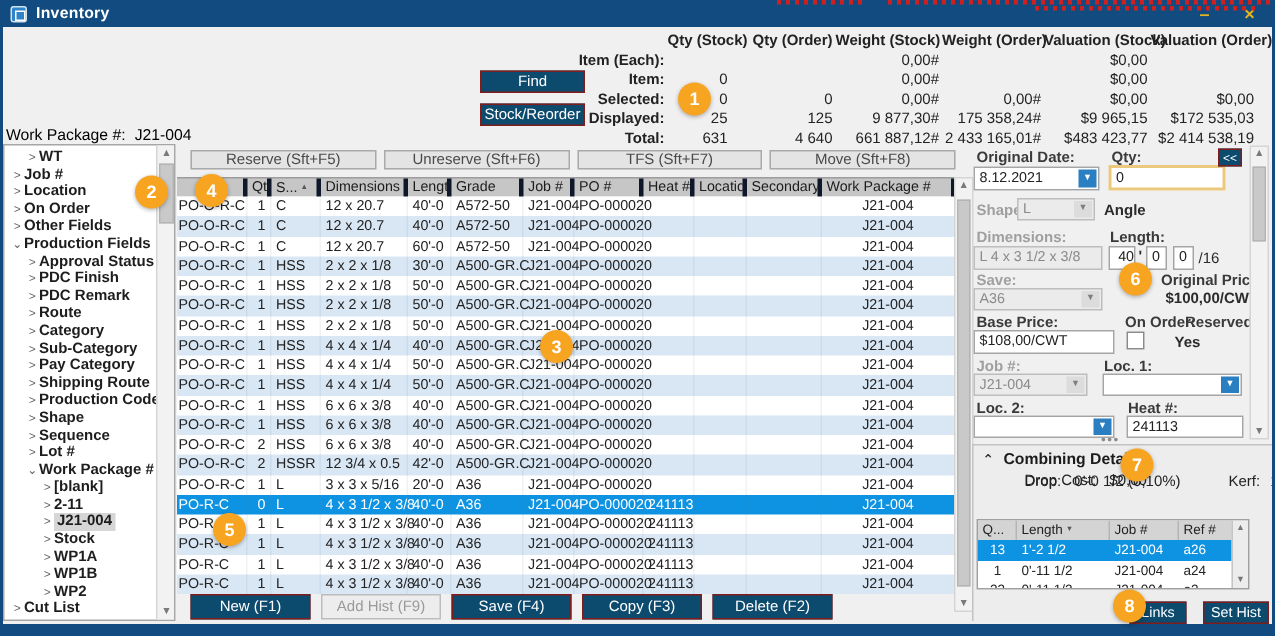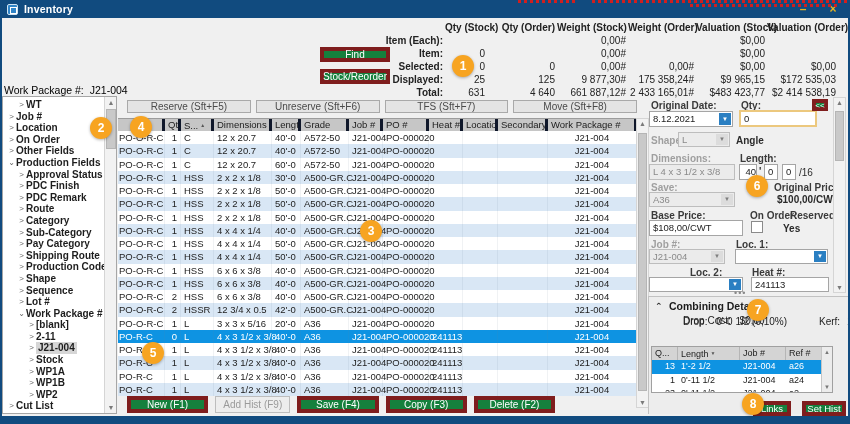--- a/index.html
+++ b/index.html
@@ -15,21 +15,21 @@
            display:flex;align-items:center;justify-content:center;cursor:default;}
   .win-min{right:34px;} .win-close{right:4px;}
   .edge{position:absolute;background:#114b7f;}
   .edge-l{left:0;top:18px;width:2px;height:406px;} .edge-r{right:0;top:18px;width:2px;height:406px;}
   .edge-b{left:0;top:416px;width:850px;height:8px;}
   .scribble{position:absolute;height:3px;background:repeating-linear-gradient(90deg,#cf1f1f 0 3px,rgba(0,0,0,0) 3px 6px);}
   
   .stats-grid{position:absolute;left:356px;top:21px;display:grid;grid-template-columns:89px 42px 70px 71px 68px 71px 71px;}
   .sc{height:13px;line-height:13px;text-align:right;padding-right:2px;white-space:nowrap;font-size:10px;}
   .sc.h{font-weight:700;} .sc.l{font-weight:700;}
-  .btn{background:#15803d;color:#fff;border:4px solid #7f1d1d;display:flex;align-items:center;justify-content:center;
+  .btn{background:#0c4a6e;color:#fff;border:1px solid #7f1d1d;display:flex;align-items:center;justify-content:center;
        font-size:10px;cursor:default;}
   .find-btn{position:absolute;left:320px;top:47px;width:70px;height:15px;}
   .stock-btn{position:absolute;left:320px;top:69px;width:70px;height:15px;}
   .wp-label{position:absolute;left:4px;top:84px;font-size:10.5px;color:#000;}
   .wp-label b{font-weight:400;margin-left:6px;}
   
   .sidebar{position:absolute;left:2px;top:96px;width:115px;height:318px;background:#fff;border:1px solid #a6a6a6;}
   .tree{position:absolute;left:1px;top:2px;width:100px;height:312px;overflow:hidden;}
   .tree-item{height:11.6px;line-height:11.6px;display:flex;align-items:center;font-weight:700;font-size:10px;color:#1d1d1d;white-space:nowrap;}
   .tree-item .exp{color:#666;width:9px;font-size:8px;font-weight:400;flex:0 0 9px;text-align:center;}
@@ -80,21 +80,21 @@
   .comb-caret{position:absolute;left:6px;top:4px;font-size:9px;color:#333;font-weight:700;}
   .comb-title{position:absolute;left:20px;top:3px;font-weight:700;font-size:10.5px;color:#1c1c1c;}
   .comb-line{position:absolute;font-size:10px;color:#222;white-space:nowrap;margin-left:28px;}
   .minitable{position:absolute;left:2px;top:49px;width:182px;height:47px;background:#fff;border:1px solid #a0a0a0;overflow:hidden;}
   .mgrid{display:grid;grid-template-columns:26px 62px 46px 36px;}
   .mhead{background:#d4d4d4;height:13px;}
   .mhc{font-size:9px;color:#222;border-right:1px solid #b5b5b5;padding-left:3px;line-height:13px;white-space:nowrap;overflow:hidden;}
   .mrow{height:13.5px;}
   .mrow.msel{background:#0e93e2;color:#fff;}
   .mc{font-size:9px;line-height:13.5px;padding-left:3px;white-space:nowrap;overflow:hidden;}
-  .mc.m0{text-align:right;padding-right:3px;padding-left:3px;}
+  .mc.m0{text-align:center;padding-right:3px;padding-left:3px;}
   .mt-scroll{position:absolute;right:0;top:0;bottom:0;width:11px;background:#ececec;border-left:1px solid #c5c5c5;}
   .mt-scroll .arr{position:absolute;left:0;width:10px;height:10px;color:#777;font-size:6px;display:flex;align-items:center;justify-content:center;}
   .links-btn{position:absolute;left:753px;top:401px;width:38px;height:15px;font-size:9.5px;}
   .setkerf-btn{position:absolute;left:802px;top:401px;width:44px;height:15px;font-size:9.5px;}
   
   .badge{position:absolute;width:22px;height:22px;border-radius:50%;background:#f7a421;color:#fff;font-weight:700;
          font-size:12px;display:flex;align-items:center;justify-content:center;box-shadow:0 1px 3px rgba(0,0,0,.3);z-index:50;}
   .arrglyph{font-size:7px;color:#7a7a7a;}
 </style>
 </head>
@@ -653,21 +653,21 @@
   <div class="field dis" style="left:649px;top:249px;width:76px;height:15px;">
     <span>J21-004</span>
     <span class="ddbtn gray">▼</span>
   </div>
   <div class="rp-label" style="left:736px;top:239px;">Loc. 1:</div>
   <div class="field" style="left:735px;top:249px;width:93px;height:15px;">
     <span></span>
     <span class="ddbtn">▼</span>
   </div>
 
-  <div class="rp-label" style="left:690px;top:267px;">Loc. 2:</div>
+  <div class="rp-label" style="left:651px;top:267px;">Loc. 2:</div>
   <div class="field" style="left:649px;top:277px;width:94px;height:15px;">
     <span></span>
     <span class="ddbtn">▼</span>
   </div>
   <div class="rp-label" style="left:752px;top:267px;">Heat #:</div>
   <div class="field" style="left:751px;top:277px;width:78px;height:15px;">
     <span>241113</span>
   </div>
 
   <div class="rp-scroll">

